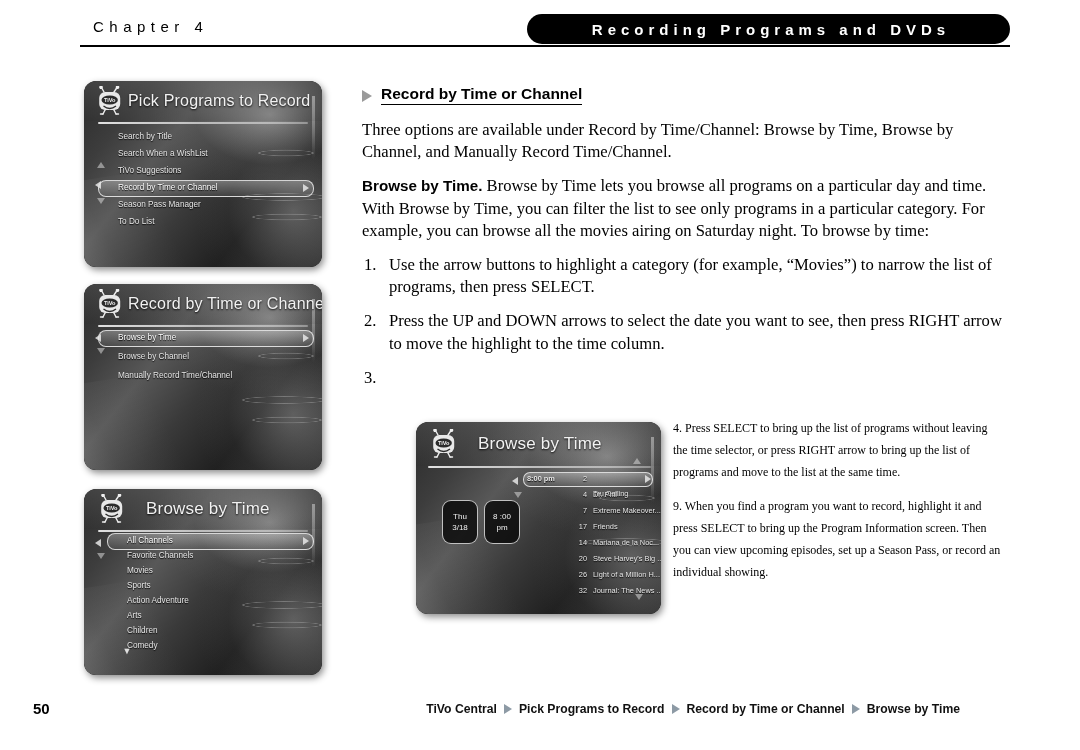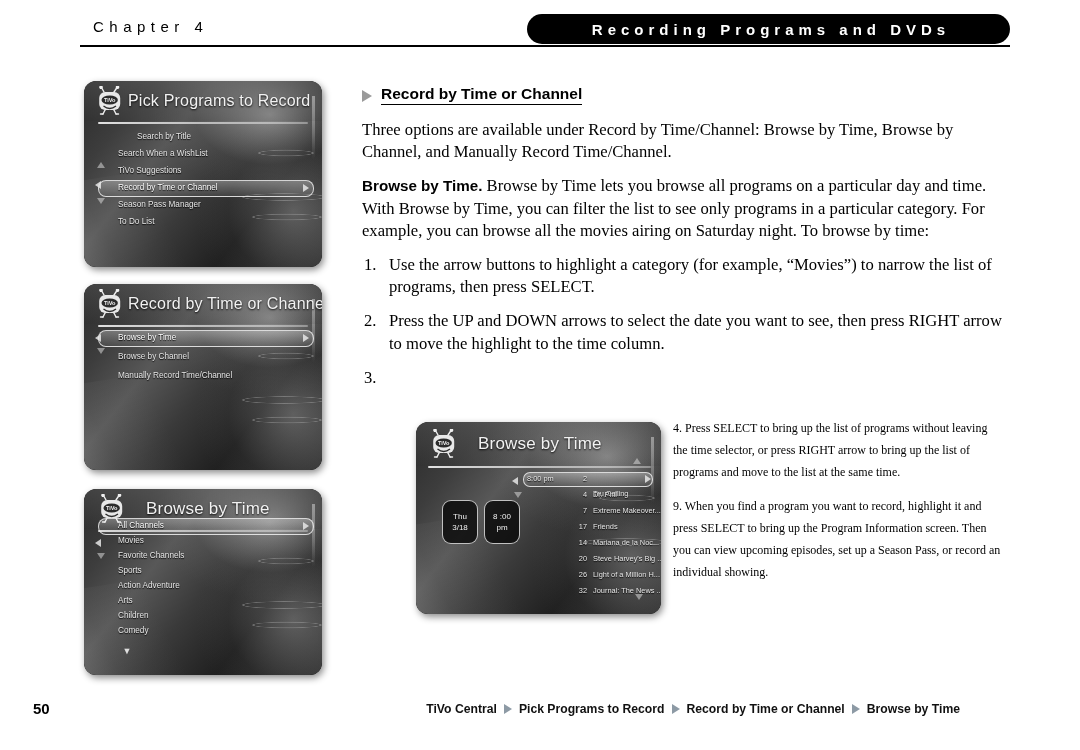--- a/index.html
+++ b/index.html
@@ -355,21 +355,21 @@
         <ellipse cx="13.7" cy="14" rx="8.2" ry="4.6" fill="#2b2b2b"></ellipse>
         <text x="13.7" y="16" font-family="Liberation Sans, sans-serif" font-size="5.6" font-weight="bold" fill="#f3f3f3" text-anchor="middle">TiVo</text>
         <path d="M7.5 20 Q13.7 25 20 20" stroke="#2b2b2b" stroke-width="1.3" fill="none"></path>
       </svg>
     </span>
     <span class="tv-title" style="margin-left:2px;">Pick Programs to Record</span>
   </div>
   <div class="tv-divider" style="left:14px; right:14px; top:41px;"></div>
 
   <div class="menu-list" style="top:48px;">
-    <div class="menu-row" style="margin-bottom:2px;margin-left:19px;"><span>Search by Title</span></div>
+    <div class="menu-row" style="margin-bottom:2px;"><span>Search by Title</span></div>
     <div class="menu-row" style="margin-bottom:2px;"><span>Search When a WishList</span></div>
     <div class="menu-row" style="margin-bottom:2px;"><span>TiVo Suggestions</span></div>
     <div class="menu-row sel" style="margin-bottom:2px;">
       <div class="sel-band"></div>
       <span style="position:relative;">Record by Time or Channel</span>
       <span class="tri tri-right" style="right:13px; top:4px;"></span>
     </div>
     <div class="menu-row" style="margin-bottom:2px;"><span>Season Pass Manager</span></div>
     <div class="menu-row"><span>To Do List</span></div>
   </div>
@@ -442,28 +442,28 @@
         <rect x="3.2" y="6" width="21" height="18" rx="6" fill="#e8e8e8"></rect>
         <ellipse cx="13.7" cy="14" rx="8.2" ry="4.6" fill="#2b2b2b"></ellipse>
         <text x="13.7" y="16" font-family="Liberation Sans, sans-serif" font-size="5.6" font-weight="bold" fill="#f3f3f3" text-anchor="middle">TiVo</text>
         <path d="M7.5 20 Q13.7 25 20 20" stroke="#2b2b2b" stroke-width="1.3" fill="none"></path>
       </svg>
     </span>
     <span class="tv-title centered" style="font-size:17px;">Browse by Time</span>
   </div>
   <div class="tv-divider" style="left:14px; right:14px; top:41px;"></div>
 
-  <div class="menu-list" style="top:29px;">
+  <div class="menu-list" style="top:44px;padding-left:9px;">
     <div class="menu-row sel">
       <div class="sel-band"></div>
       <span style="position:relative;">All Channels</span>
       <span class="tri tri-right" style="right:13px; top:4px;"></span>
     </div>
+    <div class="menu-row"><span>Favorite Channels</span></div>
     <div class="menu-row"><span>Movies</span></div>
-    <div class="menu-row"><span>Favorite Channels</span></div>
     <div class="menu-row"><span>Sports</span></div>
     <div class="menu-row"><span>Action Adventure</span></div>
     <div class="menu-row"><span>Arts</span></div>
     <div class="menu-row"><span>Children</span></div>
     <div class="menu-row"><span>Comedy</span></div>
   </div>
   <span class="tri tri-left" style="left:11px; top:50px;"></span>
   <span class="tri tri-down" style="left:13px; top:64px;"></span>
   <div class="scroll-more" style="left:36px; top:158px; width:14px;">▼</div>
 </div>
@@ -505,21 +505,21 @@
     <span>8 :00</span>
     <span>pm</span>
   </div>
 
   <span class="tri tri-left" style="left:96px; top:55px;"></span>
   <span class="tri tri-down" style="left:98px; top:70px;"></span>
 
   <div style="position:absolute; left:113px; right:8px; top:50px;">
     <div class="bbt-grid-row" style="margin-bottom:3px;">
       <div class="sel-band" style="left:-6px; right:0; height:13px; border-radius:7px;"></div>
-      <span class="bbt-time" style="left:-2px;">8:00 pm</span>
+      <span class="bbt-time" style="left:-2px;font-weight:bold;">8:00 pm</span>
       <span class="bbt-ch" style="left:32px;">2</span>
       <span class="bbt-prog" style="left:64px;margin-top:15px;">Tru Calling</span>
       <span class="tri tri-right" style="right:2px; top:3px;"></span>
     </div>
     <div class="bbt-grid-row" style="margin-bottom:3px;">
       <span class="bbt-ch" style="left:32px;">4</span>
       <span class="bbt-prog" style="left:64px;">Dr. Phil</span>
     </div>
     <div class="bbt-grid-row" style="margin-bottom:3px;">
       <span class="bbt-ch" style="left:32px;">7</span>

